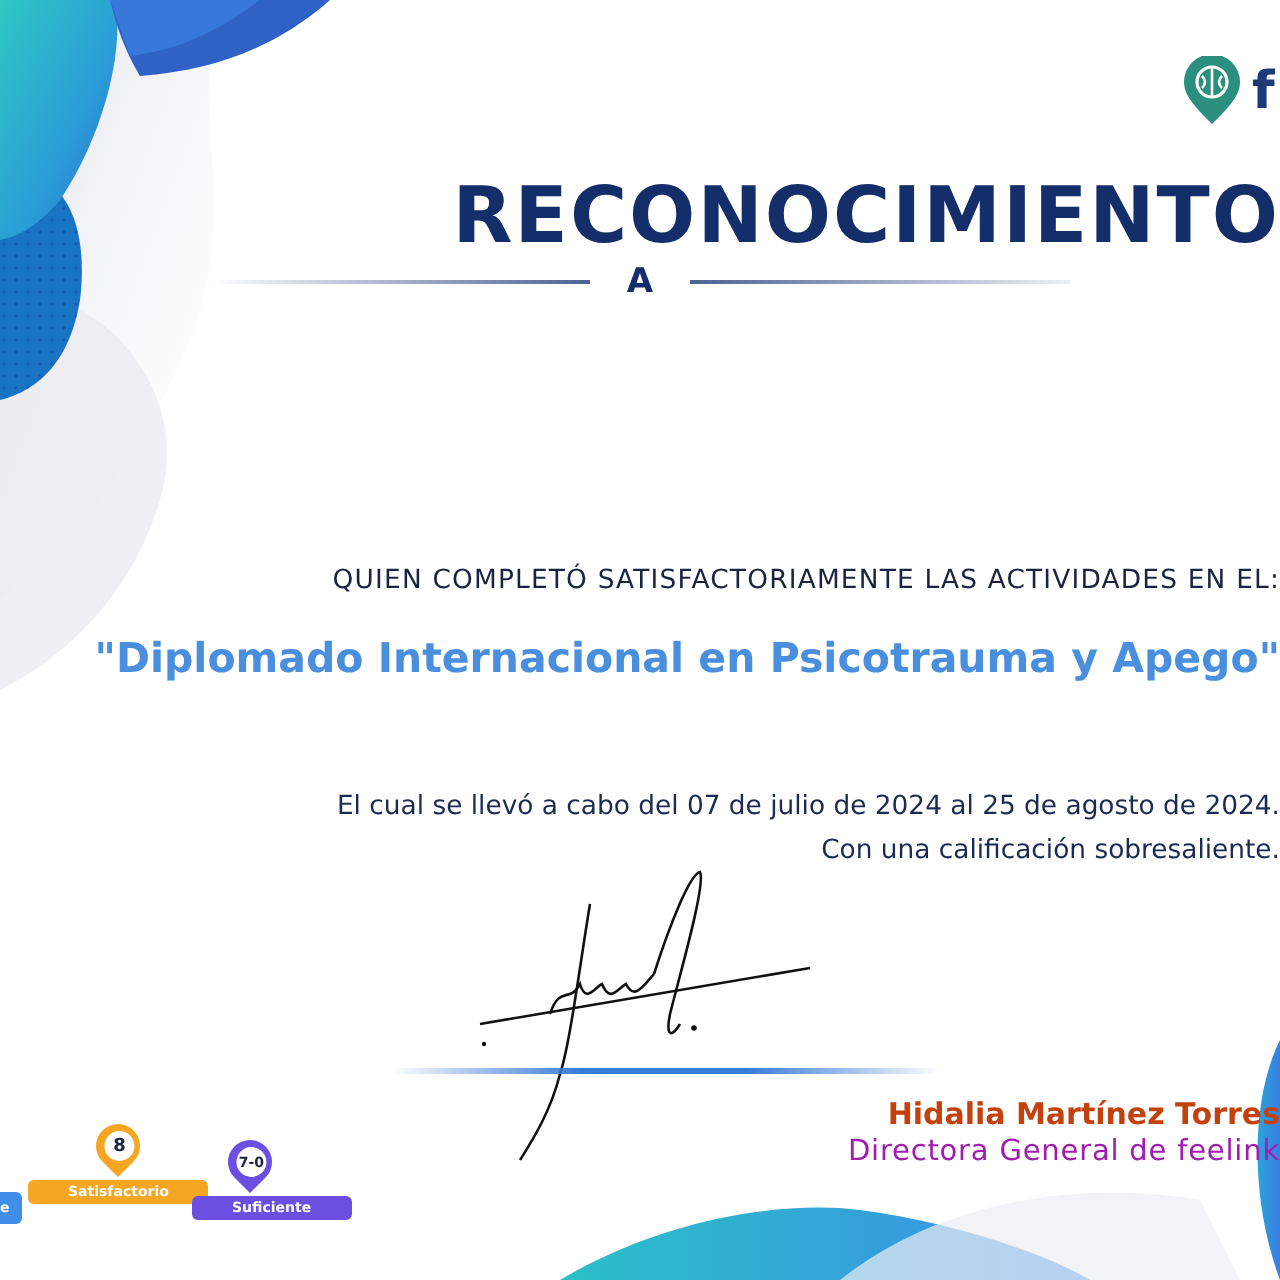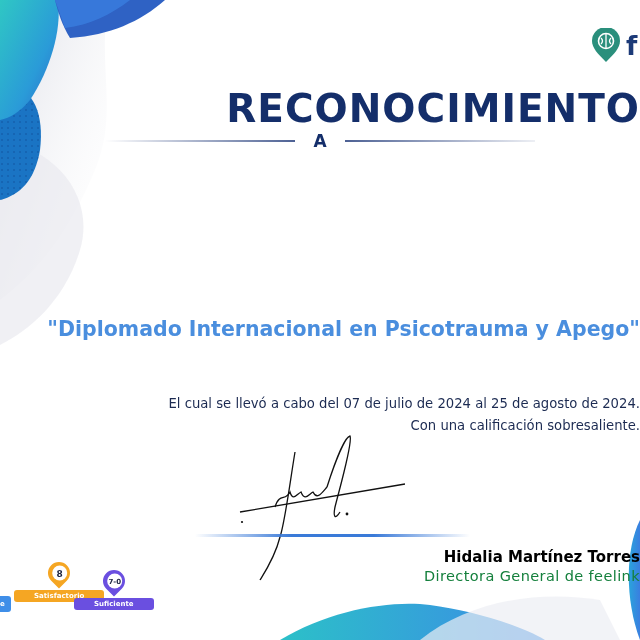--- a/index.html
+++ b/index.html
@@ -16,22 +16,22 @@
   .a-row .a { font-weight:bold; font-size:17px; color:#142e6a; padding:0 18px; }
 
   .name { top:188px; font-family:"DejaVu Serif", serif; font-style:italic; font-size:36px; color:#5a94dc; letter-spacing:0.5px; }
   .quien { top:283px; font-size:13.2px; color:#1b2340; letter-spacing:0.6px; }
   .course { top:317px; font-size:20.5px; color:#4a8ede; font-weight:600; }
   .dates { top:396px; font-size:13.2px; color:#1c2b52; }
   .grade { top:418px; font-size:13.2px; color:#1c2b52; }
 
   .sig-line { position:absolute; top:534px; left:195px; width:275px; height:3px;
     background:linear-gradient(to right, rgba(70,130,220,0), #3a7ad8 35%, #3a7ad8 65%, rgba(70,130,220,0)); }
-  .signer { top:548px; font-weight:bold; font-size:15px; color:#000000; }
-  .role { top:568px; font-size:14.5px; color:#15803d; letter-spacing:0.4px; }
+  .signer { top:548px; font-weight:bold; font-size:15px; color:#c2410c; }
+  .role { top:568px; font-size:14.5px; color:#a21caf; letter-spacing:0.4px; }
 
   .logo { position:absolute; top:28px; left:590px; display:flex; align-items:center; }
   .logo-text { font-weight:bold; font-size:26px; color:#1c3a78; margin-left:4px; }
 
   .badge { position:absolute; display:flex; flex-direction:column; align-items:center; }
   .pin { width:22px; height:22px; border-radius:50% 50% 50% 0; transform:rotate(-45deg); display:flex; align-items:center; justify-content:center; }
   .pin-inner { transform:rotate(45deg); width:15px; height:15px; border-radius:50%; background:#fff; font-size:9px; font-weight:bold; color:#1b2340; display:flex; align-items:center; justify-content:center; }
   .tag { margin-top:6px; font-size:7px; font-weight:bold; color:#fff; border-radius:3px; padding:2px 20px; white-space:nowrap; }
 </style>
 </head>
@@ -90,20 +90,21 @@
   </div>
 
   <div class="centered title">RECONOCIMIENTO</div>
   <div class="a-row">
     <span class="line l"></span>
     <span class="a">A</span>
     <span class="line r"></span>
   </div>
 
 
+  <div class="centered quien">QUIEN COMPLETÓ SATISFACTORIAMENTE LAS ACTIVIDADES EN EL:</div>
   <div class="centered course">"Diplomado Internacional en Psicotrauma y Apego"</div>
   <div class="centered dates">El cual se llevó a cabo del 07 de julio de 2024 al 25 de agosto de 2024.</div>
   <div class="centered grade">Con una calificación sobresaliente.</div>
 
   <svg class="deco" width="180" height="150" viewBox="0 0 180 150" style="left:235px;top:432px;">
     <path d="M5 80 L170 52" stroke="#111" stroke-width="1.3" fill="none"></path>
     <path d="M60 20 C55 50 50 90 45 105 C40 125 30 140 25 148" stroke="#111" stroke-width="1.3" fill="none"></path>
     <path d="M40 75 C45 60 50 70 55 60 C58 70 62 62 66 60 C70 70 74 62 78 60 C82 68 86 62 92 55" stroke="#111" stroke-width="1.3" fill="none"></path>
     <path d="M92 55 C100 30 110 5 115 4 C118 10 105 55 100 75 C98 85 100 88 105 80" stroke="#111" stroke-width="1.3" fill="none"></path>
     <circle cx="112" cy="82" r="1.4" fill="#111"></circle>
@@ -119,16 +120,16 @@
   <div class="badge" style="left:14px;top:562px;">
     <div class="pin" style="background:#f5a623;">
       <span class="pin-inner">8</span>
     </div>
     <span class="tag" style="background:#f5a623;">Satisfactorio</span>
   </div>
   <div class="badge" style="left:74px;top:570px;">
     <div class="pin" style="background:#6a4fe0;">
       <span class="pin-inner" style="font-size:7px;">7-0</span>
     </div>
-    <span class="tag" style="background:#6a4fe0;">Suficiente</span>
+    <span class="tag" style="background:#6a4fe0;margin-left:22px;">Suficiente</span>
   </div>
 
 </div>
 
 </body></html>

